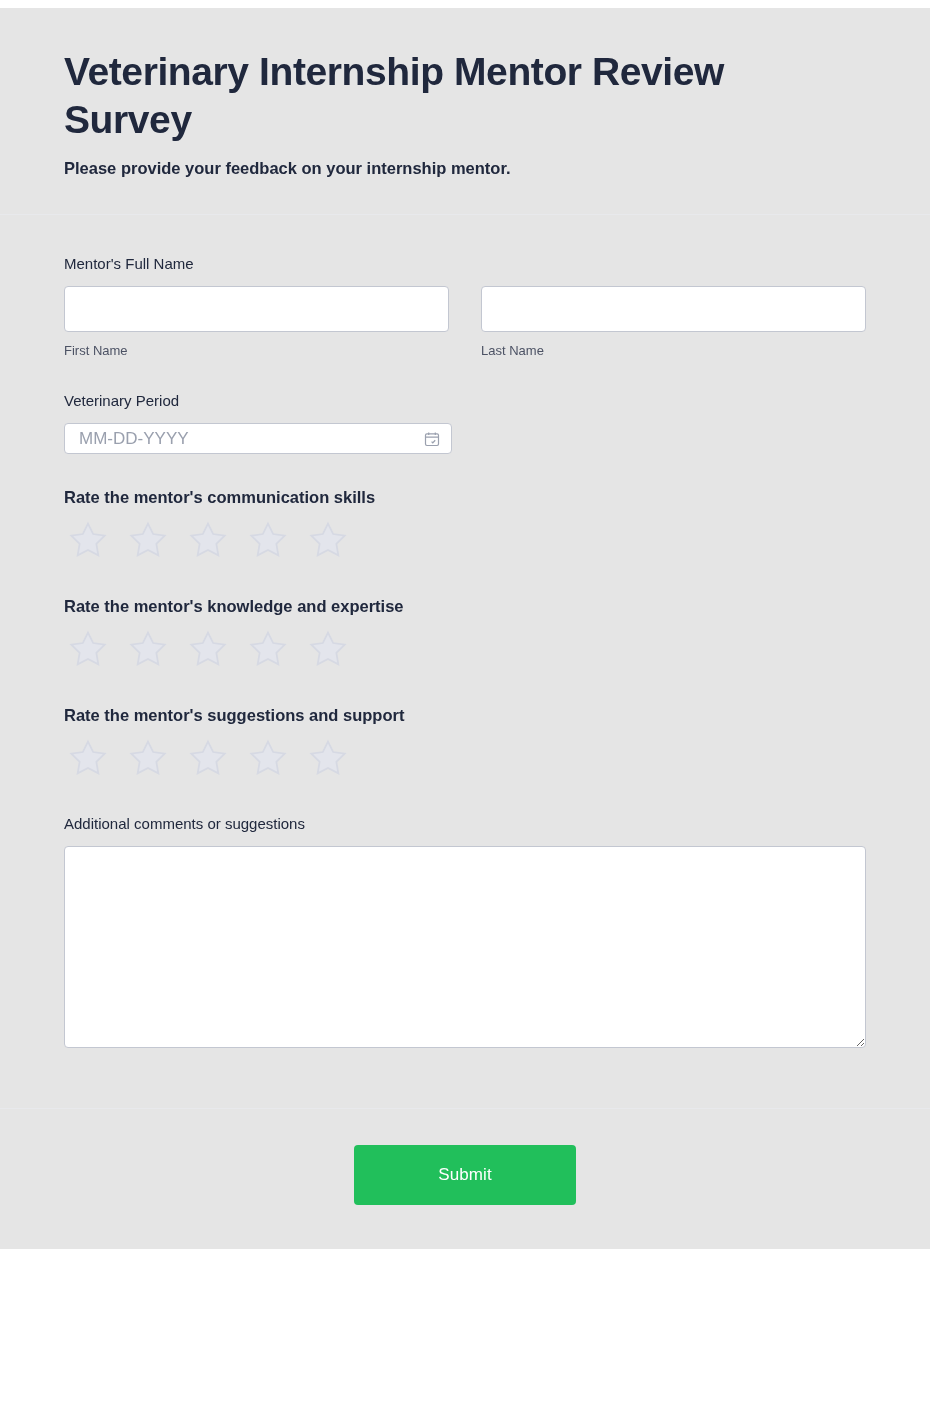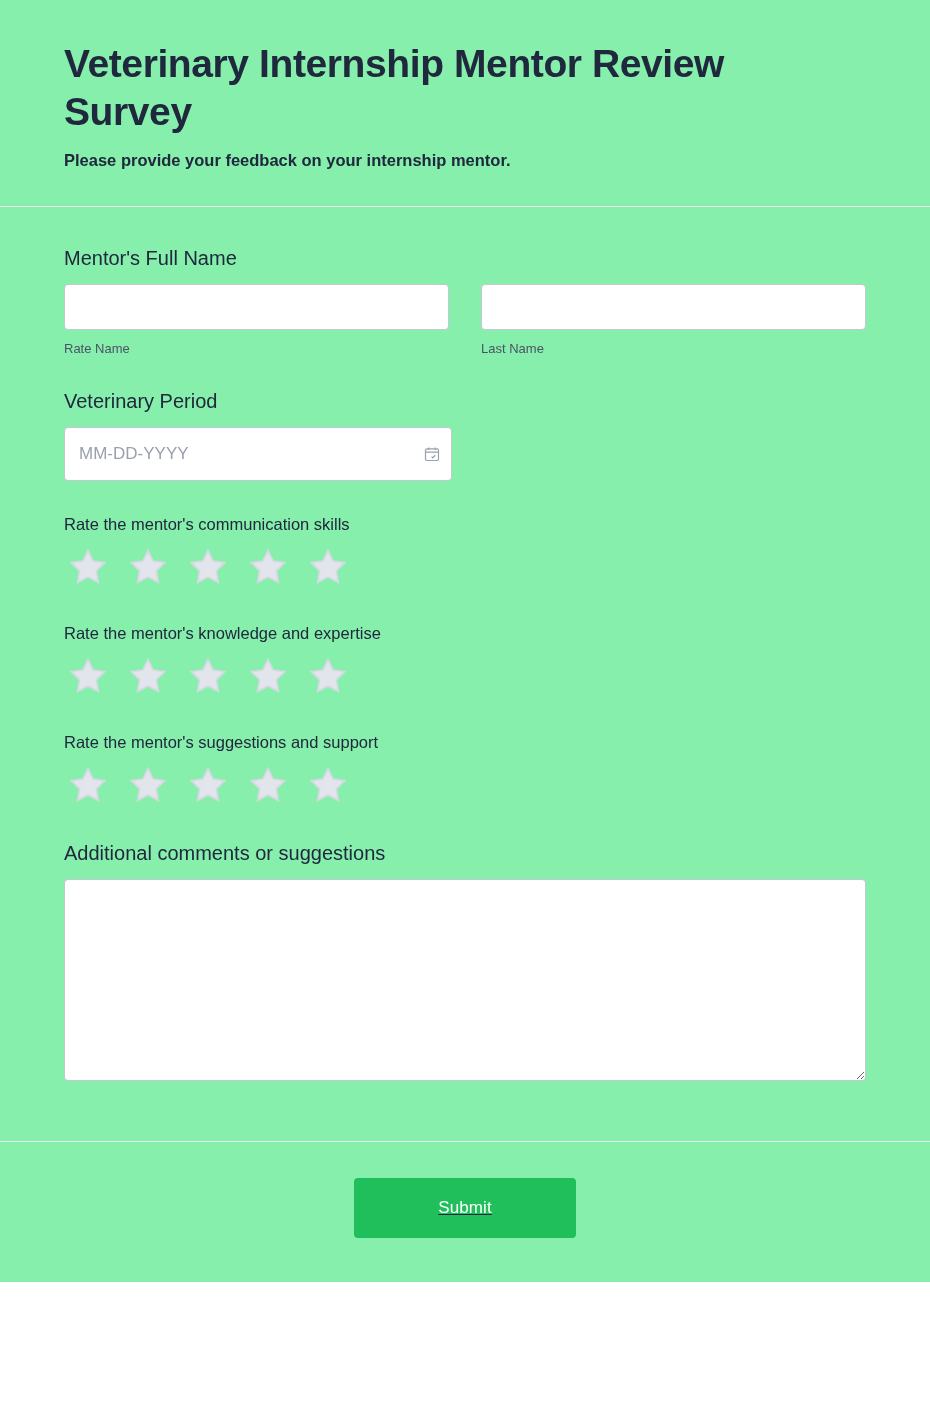--- a/index.html
+++ b/index.html
@@ -10,22 +10,22 @@
   }
   body {
     width: 930px;
     min-height: 1423px;
     font-family: "Liberation Sans", sans-serif;
     color: #20283d;
     -webkit-font-smoothing: antialiased;
   }
   .form-wrap {
     width: 930px;
-    margin: 0 auto;
-    background: #86efac;
+    margin: 8px auto;
+    background: #e5e5e5;
   }
   
   .form-header {
     padding: 40px 64px 34px 64px;
     border-bottom: 1px solid #e8e9ec;
   }
   .form-title {
     font-size: 39px;
     line-height: 1.22;
     font-weight: bold;
@@ -42,21 +42,21 @@
     font-weight: 700;
   }
   
   .form-body {
     padding: 40px 64px 26px 64px;
   }
   .field {
     margin-bottom: 34px;
   }
   .field-label {
-    font-size: 20px;
+    font-size: 15px;
     color: #20283d;
     font-weight: 400;
     margin-bottom: 14px;
     display: block;
   }
   .name-row {
     display: flex;
     gap: 32px;
   }
   .name-col {
@@ -81,21 +81,21 @@
     margin-top: 11px;
     display: block;
   }
   
   .date-wrap {
     position: relative;
     width: 388px;
   }
   .date-input {
     width: 100%;
-    height: 54px;
+    height: 31px;
     border: 1px solid #c3c7d1;
     border-radius: 4px;
     background: #ffffff;
     font-size: 17px;
     font-family: "Liberation Sans", sans-serif;
     color: #20283d;
     padding: 0 40px 0 14px;
     outline: none;
   }
   .date-input::placeholder { color: #9aa0ae; font-size: 17px; }
@@ -127,21 +127,21 @@
   .star {
     width: 44px;
     height: 42px;
     display: block;
     cursor: pointer;
     background: none;
     border: 0;
     padding: 0;
   }
   .star svg { display: block; width: 44px; height: 42px; }
-  .rating-field { margin-bottom: 36px; }
+  .rating-field { margin-bottom: 36px; font-weight: bold; }
   
   .textarea {
     width: 100%;
     height: 202px;
     border: 1px solid #c3c7d1;
     border-radius: 4px;
     background: #ffffff;
     font-size: 15px;
     font-family: "Liberation Sans", sans-serif;
     color: #20283d;
@@ -149,21 +149,20 @@
     outline: none;
     resize: vertical;
     display: block;
   }
   
   .form-footer {
     border-top: 1px solid #e8e9ec;
     padding: 36px 0 44px 0;
     display: flex;
     justify-content: center;
-    text-decoration: underline;
   }
   .submit-btn {
     width: 222px;
     height: 60px;
     background: #21bf5b;
     color: #ffffff;
     border: 0;
     border-radius: 4px;
     font-size: 17px;
     font-family: "Liberation Sans", sans-serif;
@@ -181,21 +180,21 @@
     <p class="form-subtitle">Please provide your feedback on your internship mentor.</p>
   </div>
 
   <div class="form-body">
 
     <div class="field">
       <span class="field-label">Mentor's Full Name</span>
       <div class="name-row">
         <div class="name-col">
           <input class="text-input" type="text" placeholder="" style="">
-          <span class="sublabel">Rate Name</span>
+          <span class="sublabel">First Name</span>
         </div>
         <div class="name-col">
           <input class="text-input" type="text" placeholder="" style="">
           <span class="sublabel">Last Name</span>
         </div>
       </div>
     </div>
 
     <div class="field">
       <span class="field-label">Veterinary Period</span>

